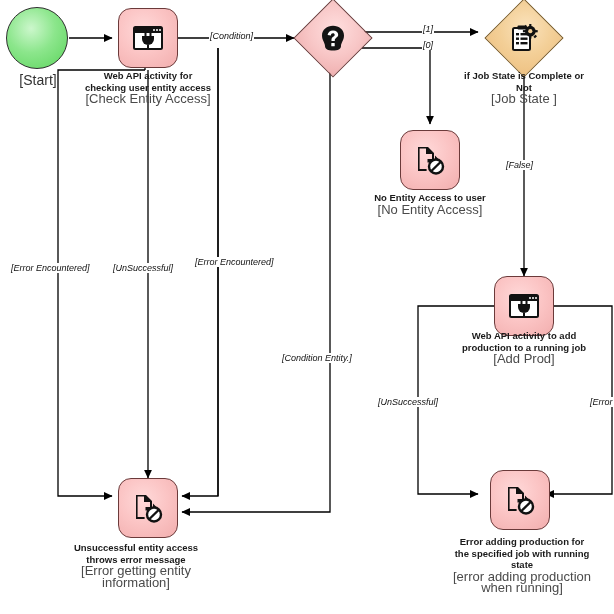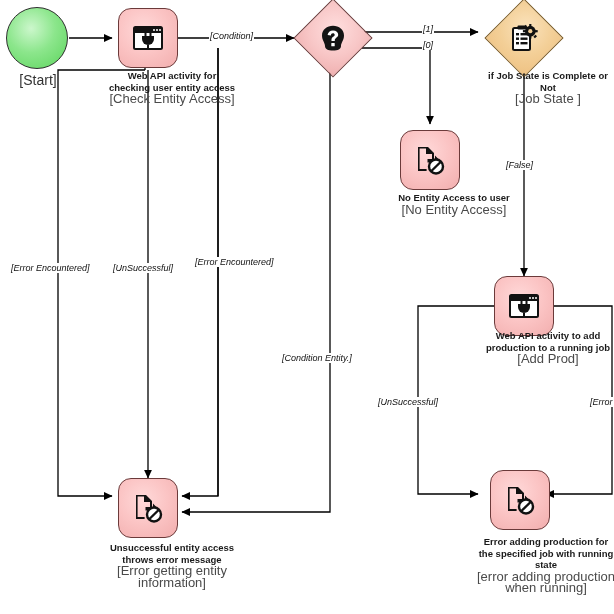--- a/index.html
+++ b/index.html
@@ -23,21 +23,21 @@
   .dia-orange{border-color:#7a5a24;
            background:radial-gradient(circle at 40% 34%, #fbe3bd 0%, #f3cf97 55%, #eec182 100%);}
   .dia-inner{position:absolute;left:0;top:0;width:56px;height:56px;
              display:flex;align-items:center;justify-content:center;}
 
   .startcircle{width:62px;height:62px;border-radius:50%;
        border:1.6px solid #2e2e2e;box-sizing:border-box;
        background:radial-gradient(circle at 40% 34%, #ccf7cc 0%, #8ce68c 45%, #5cd45c 100%);}
 
   
-  .lbl{position:absolute;text-align:center;line-height:11.5px;margin-left:24px;}
+  .lbl{position:absolute;text-align:center;line-height:11.5px;}
   .lbl .t{font-size:9.5px;font-weight:bold;color:#1a1a1a;display:block;}
   .lbl .s{font-size:13px;color:#4a4a4a;display:block;}
   .startlbl{position:absolute;font-size:14px;color:#333;}
 
   .elbl{position:absolute;font-size:9px;font-style:italic;color:#111;
         white-space:nowrap;background:#fff;padding:0 1px;}
 
   .ico{display:block;}
 </style>
 </head>
@@ -189,21 +189,21 @@
   <div class="node" style="left:118px;top:478px;">
     <div class="rbox">
       <svg class="ico" width="30" height="30" viewBox="0 0 30 30">
         <path d="M3,2 h10 l6,6 v7 h-2 V9 h-6 V3.4 H4.6 V24 h7 v2 H3 Z" fill="#111"></path>
         <path d="M12.5,14 h7.5 v-3.4 l5,5.2 l-5,5.2 V17.6 h-7.5 Z" fill="#111"></path>
         <circle cx="21" cy="21.5" r="7" fill="#fff" stroke="#111" stroke-width="2.4"></circle>
         <line x1="16.4" y1="26" x2="25.6" y2="17" stroke="#111" stroke-width="2.4"></line>
       </svg>
     </div>
   </div>
-  <div class="lbl" style="left:84px;top:542px;width:128px;">
+  <div class="lbl" style="left:72px;top:542px;width:128px;">
     <span class="t">Unsuccessful entity access throws error message</span>
     <span class="s">[Error getting entity information]</span>
   </div>
 
   <div class="node" style="left:490px;top:470px;">
     <div class="rbox">
       <svg class="ico" width="30" height="30" viewBox="0 0 30 30">
         <path d="M3,2 h10 l6,6 v7 h-2 V9 h-6 V3.4 H4.6 V24 h7 v2 H3 Z" fill="#111"></path>
         <path d="M12.5,14 h7.5 v-3.4 l5,5.2 l-5,5.2 V17.6 h-7.5 Z" fill="#111"></path>
         <circle cx="21" cy="21.5" r="7" fill="#fff" stroke="#111" stroke-width="2.4"></circle>

